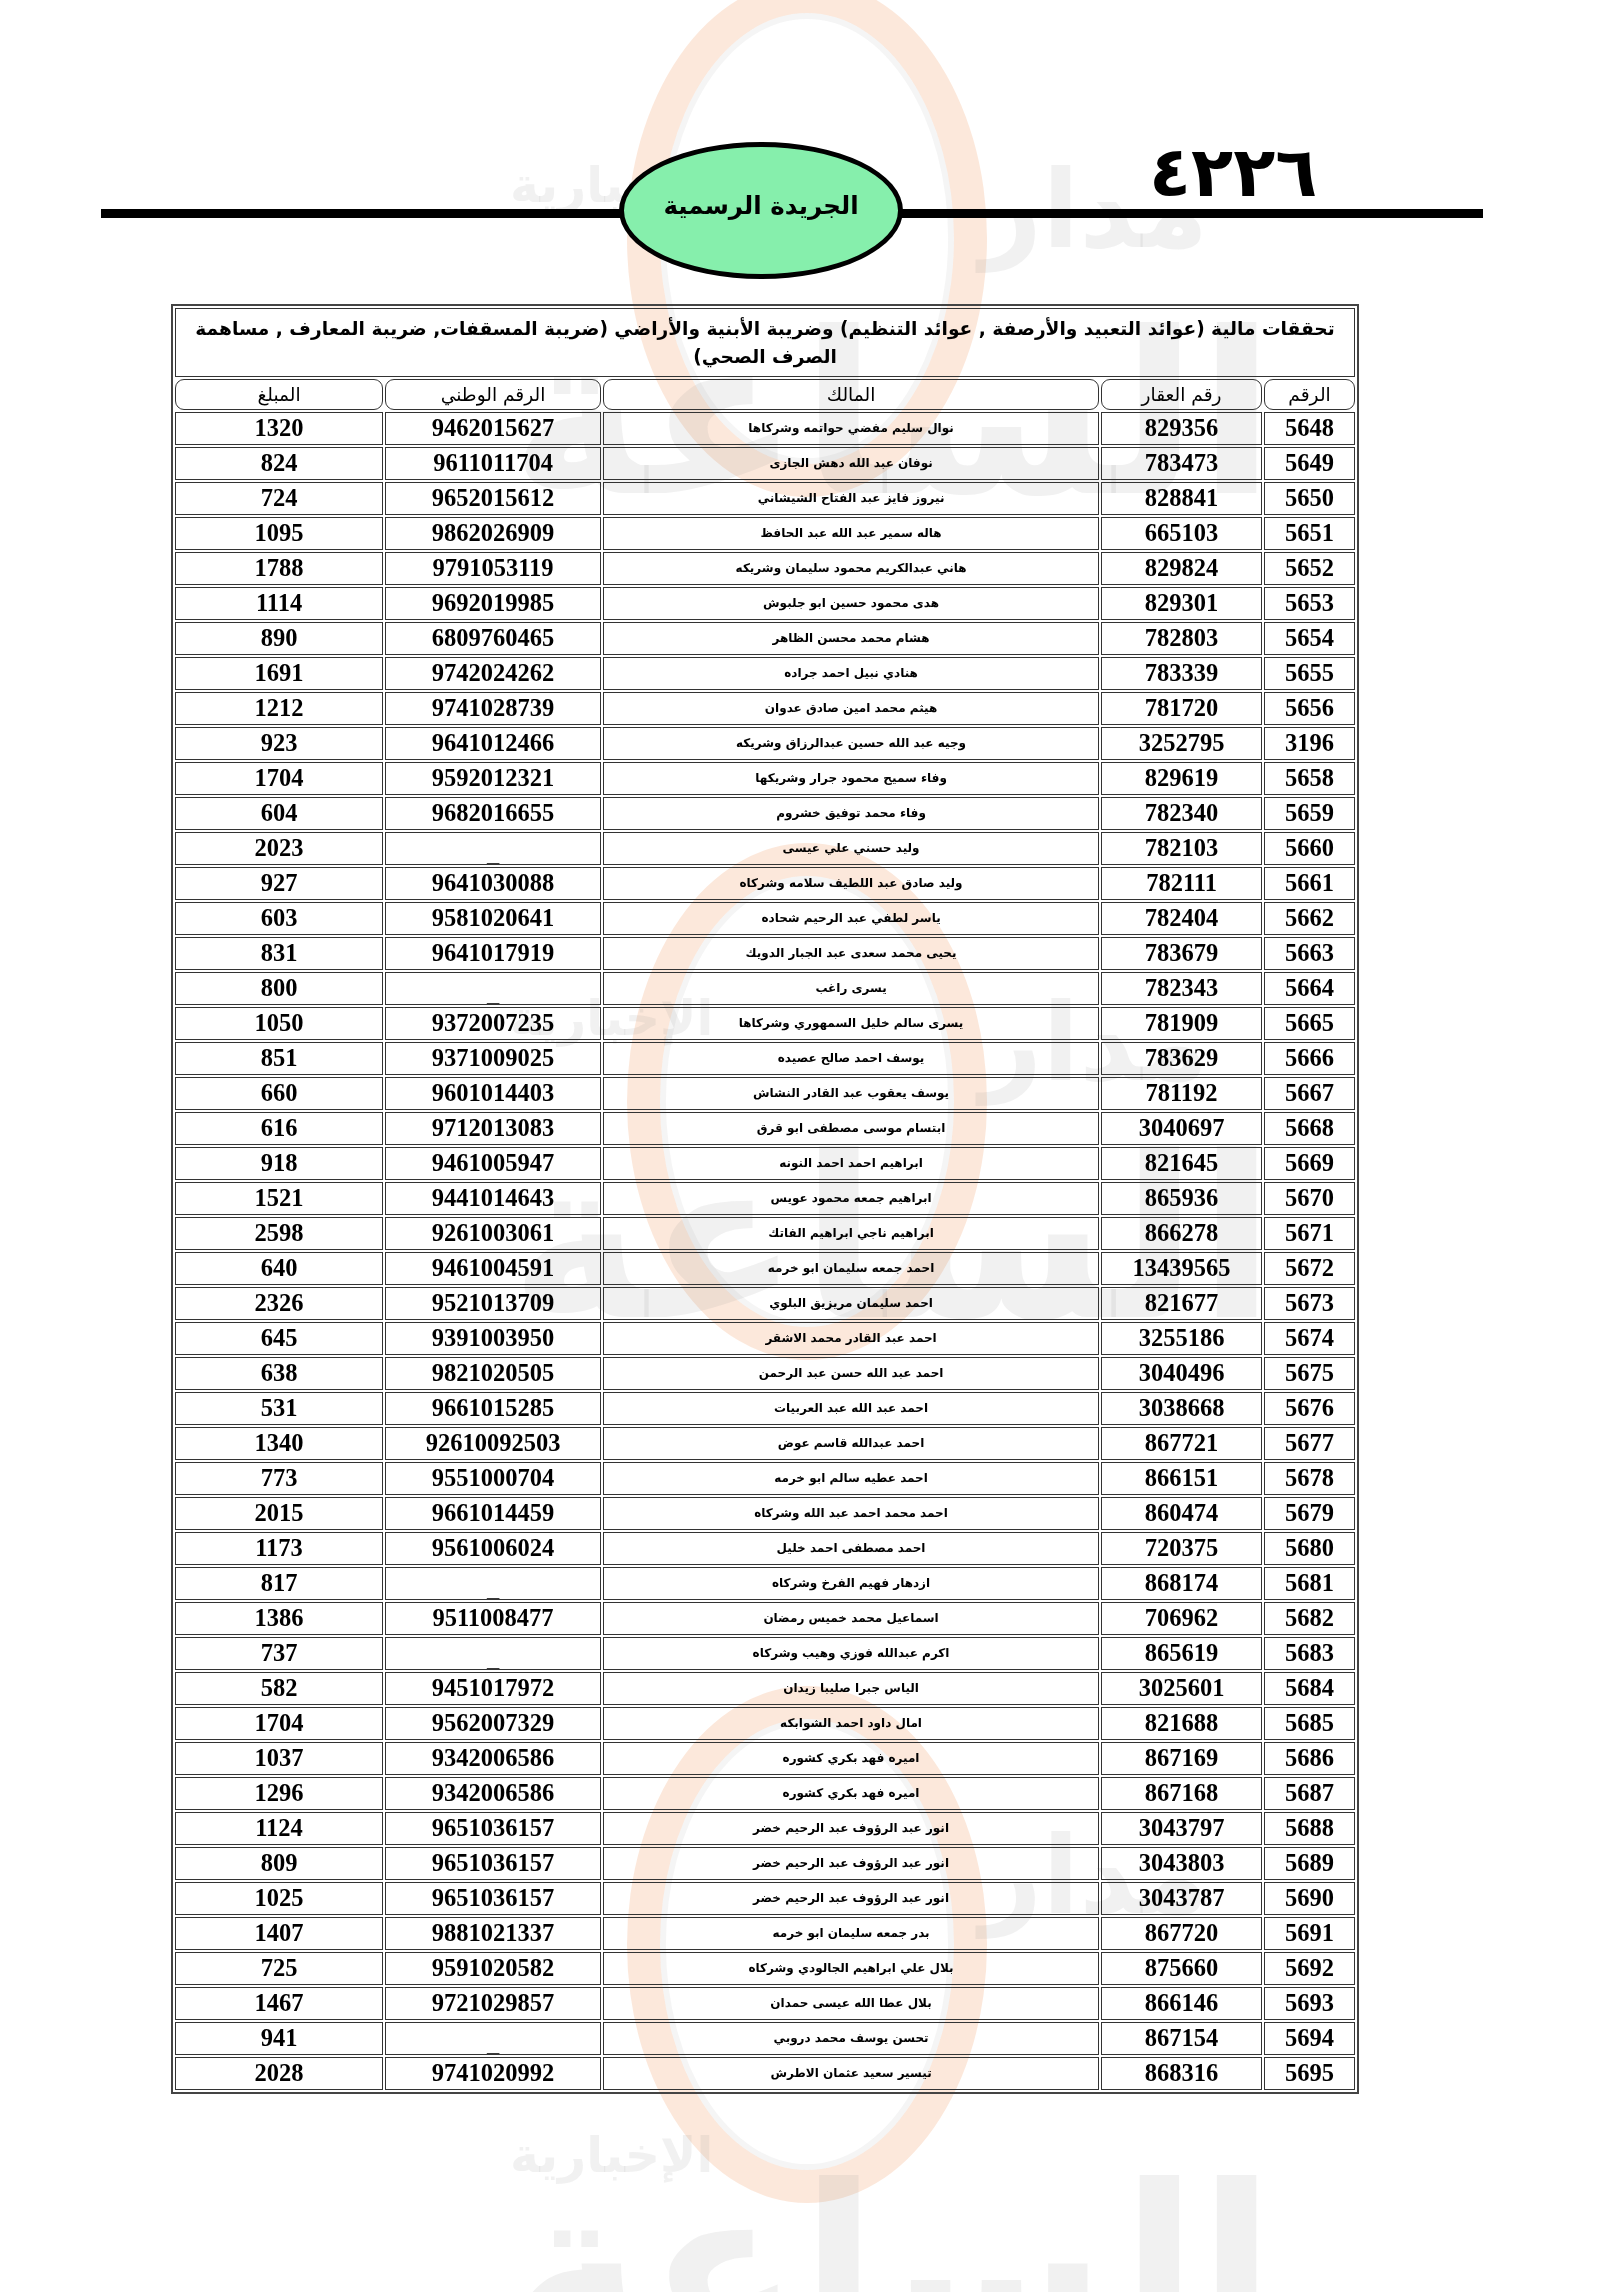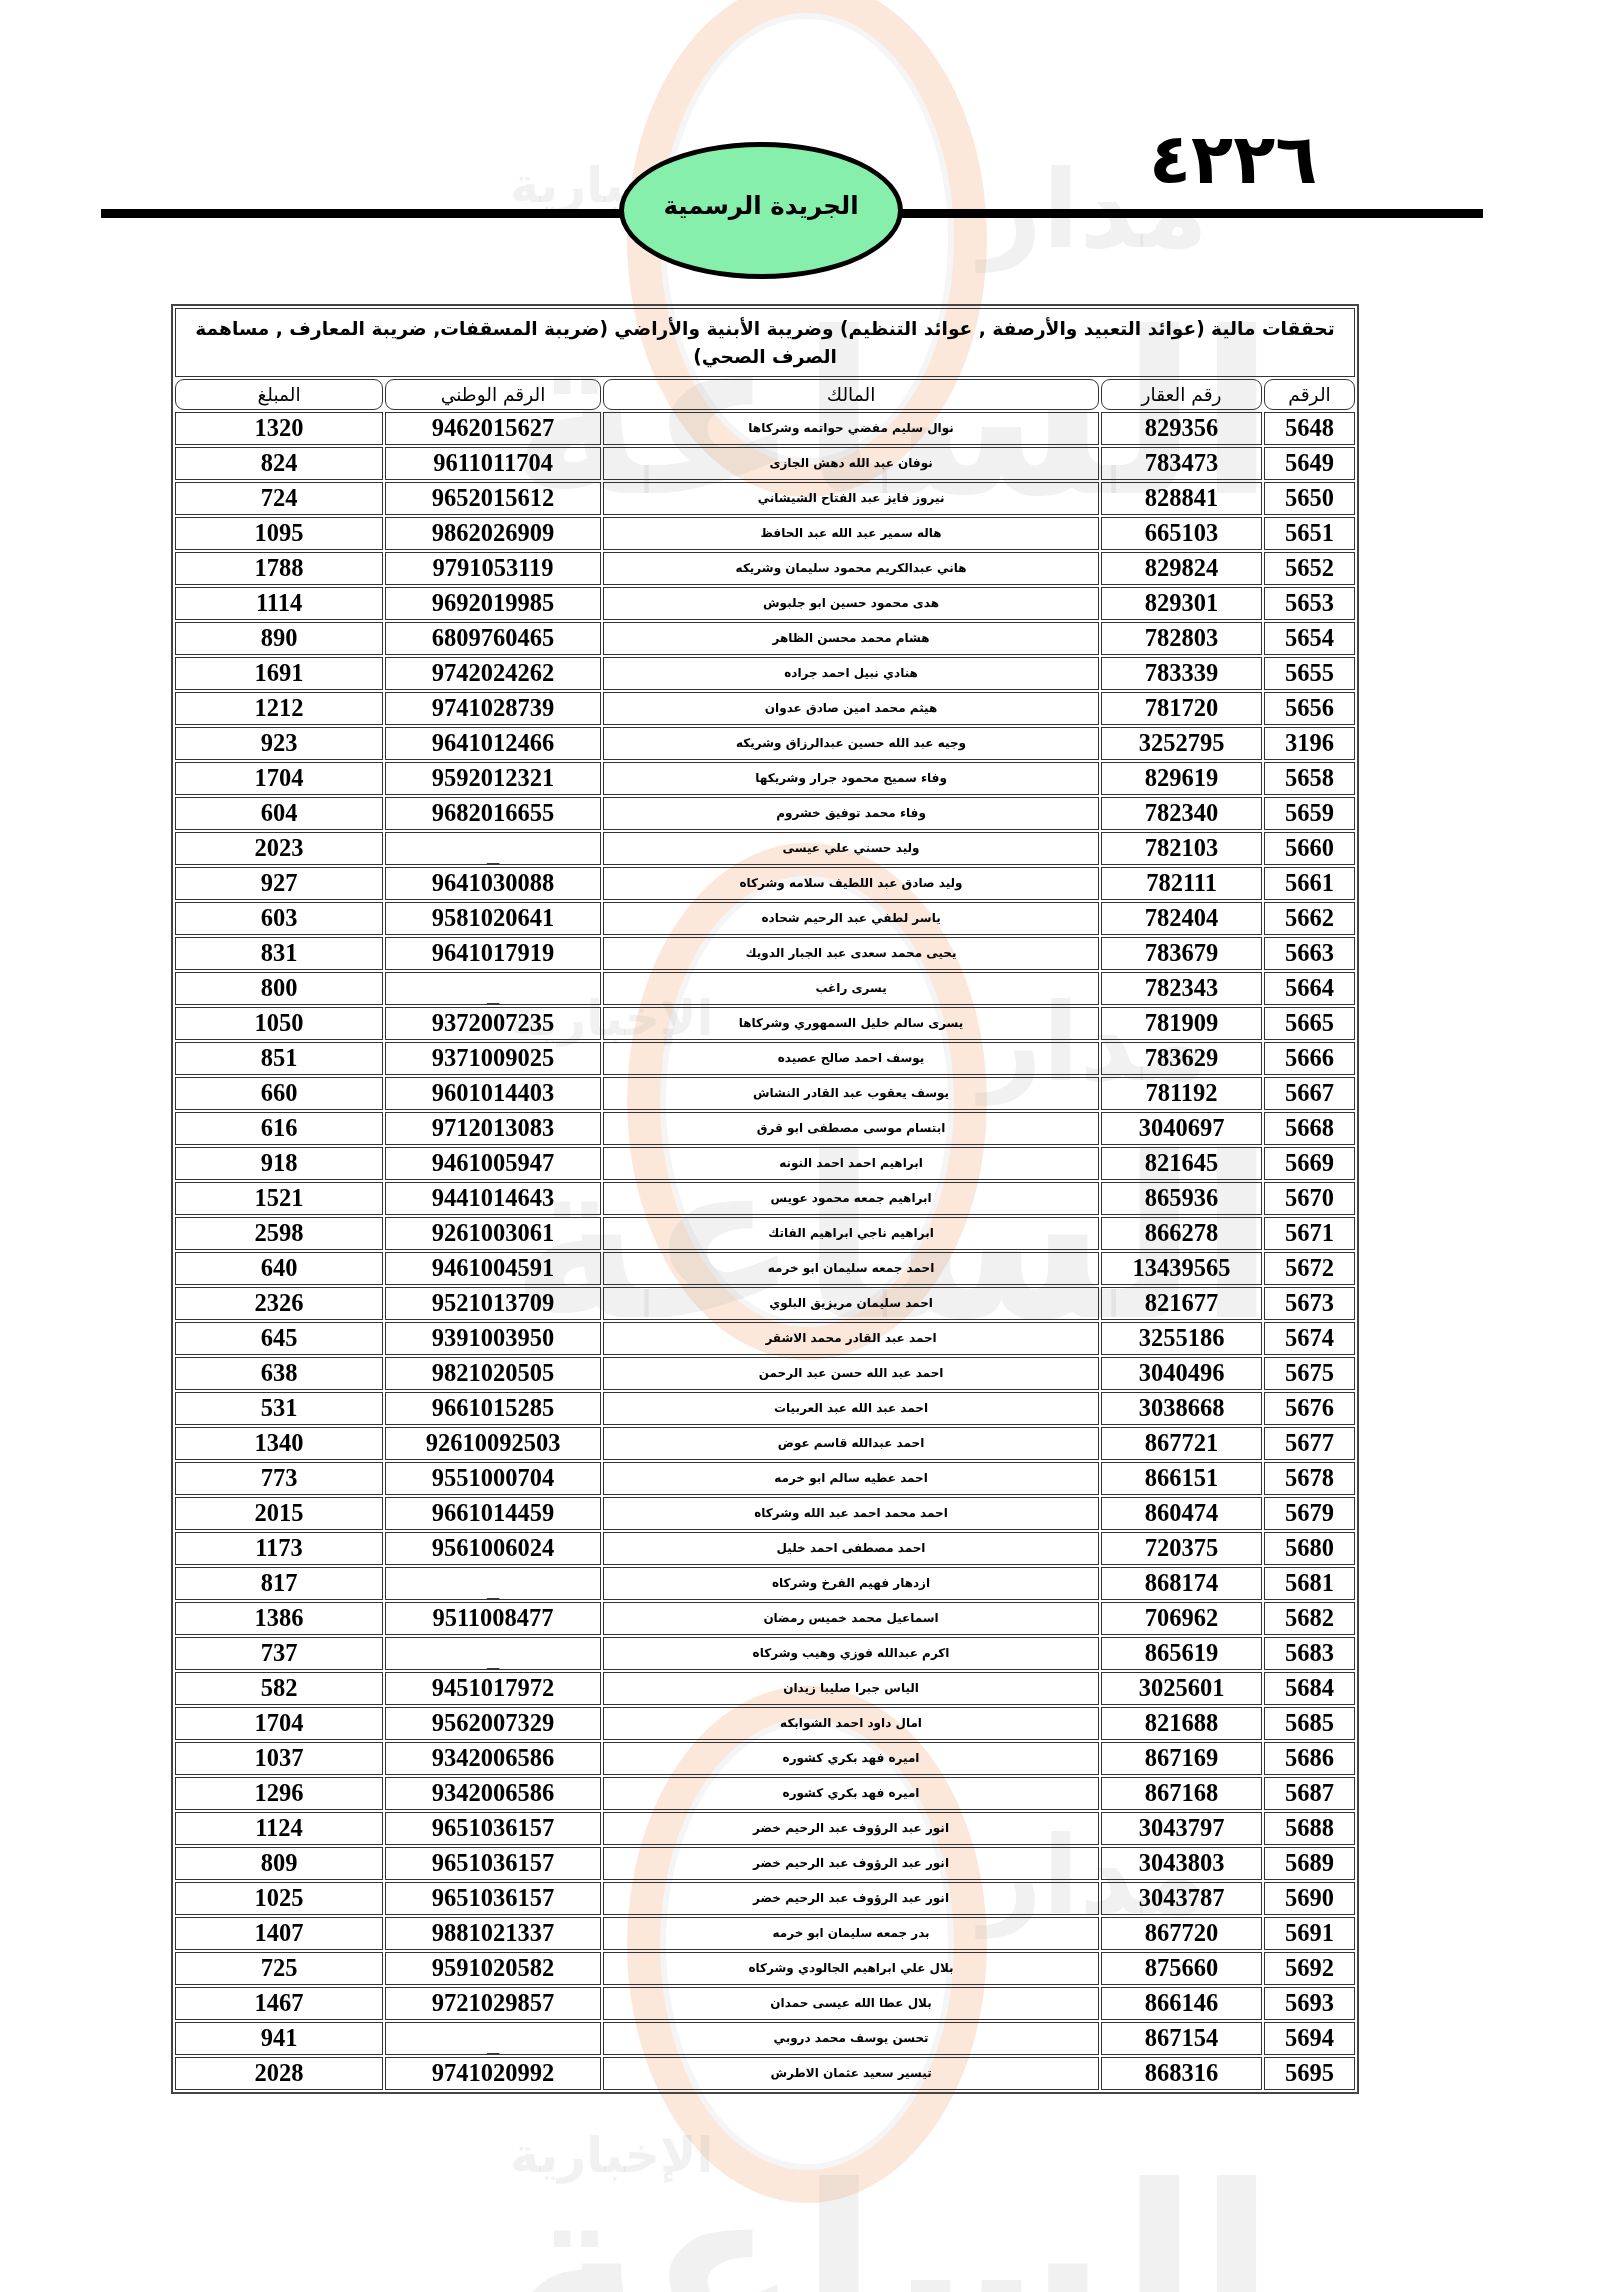--- a/index.html
+++ b/index.html
@@ -4,21 +4,21 @@
 <style>
   html, body { margin: 0; padding: 0; background: #ffffff; }
   body { width: 1621px; height: 2293px; position: relative; overflow: hidden; font-family: "Liberation Serif", "DejaVu Serif", serif; color: #000; }
 
   
   .wm { position: absolute; pointer-events: none; }
   .wm-ring { border-radius: 50%; border: 33px solid rgba(240, 150, 90, 0.22); box-shadow: inset 0 0 0 5.9px rgba(200,200,200,0.18); }
   .wm-text { font-family: "DejaVu Sans", sans-serif; font-weight: bold; color: rgba(150,150,150,0.13); white-space: nowrap; direction: rtl; }
 
   
-  .page-number { position: absolute; left: 1149px; top: 125px; font-size: 69px; font-family: "DejaVu Sans", sans-serif; font-weight: bold; line-height: 1; direction: rtl; letter-spacing: 2px; }
+  .page-number { position: absolute; left: 1149px; top: 138px; font-size: 69px; font-family: "DejaVu Sans", sans-serif; font-weight: bold; line-height: 1; direction: rtl; letter-spacing: 2px; }
   .rule { position: absolute; left: 101px; top: 209px; width: 1382px; height: 8.8px; background: #000; }
   .gazette-oval { position: absolute; left: 619px; top: 142px; width: 284px; height: 137px; border: 5.9px solid #000; border-radius: 50%; background: #86efac; box-sizing: border-box; display: flex; align-items: center; justify-content: center; }
   .gazette-title { font-family: "DejaVu Sans", sans-serif; font-weight: bold; font-size: 24.5px; direction: rtl; margin-top: -9.8px; }
 
   
   .tbl-wrap { position: absolute; left: 171px; top: 304px; width: 1175px; }
   table { width: 100%; border-collapse: separate; border-spacing: 2px; border: 2px solid #444; direction: rtl; table-layout: fixed; background: transparent; }
   td, th { border: 1px solid #333; padding: 0; text-align: center; vertical-align: middle; overflow: hidden; white-space: nowrap; }
   .title-cell { height: 61px; font-family: "DejaVu Sans", sans-serif; font-weight: bold; font-size: 18.6px; line-height: 28px; white-space: normal; padding: 3.9px 13.7px 2px; }
   th { height: 29px; font-family: "DejaVu Sans", sans-serif; font-weight: normal; font-size: 18.6px; border-radius: 9px; }

